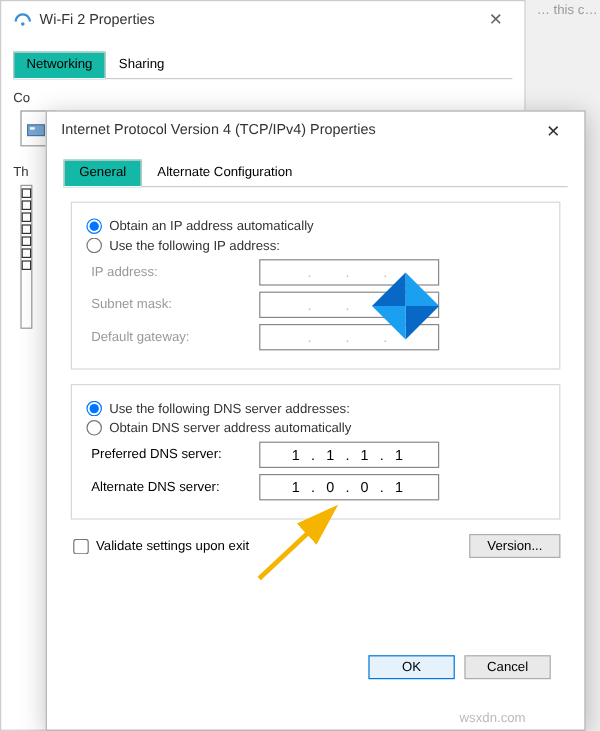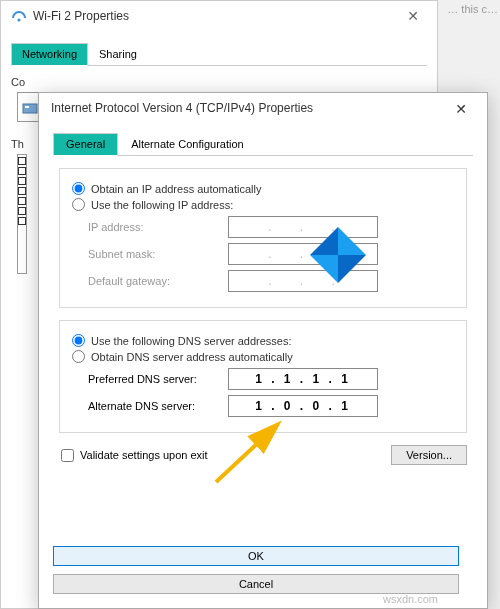--- a/index.html
+++ b/index.html
@@ -51,45 +51,45 @@
     
     .intro-text { font-size: 11px; color: #333; line-height: 1.35; margin-bottom: 12px; }
     
     .group-box {
       border: 1px solid #d8d8d8; padding: 10px 12px 10px 12px; margin-bottom: 12px;
     }
     
     .radio-row { display: flex; align-items: center; margin: 3px 0; font-size: 11px; color: #333; }
     .radio-row input[type=radio] { margin: 0 6px 0 0; }
     
-    .field-row { display: flex; align-items: center; margin: 5px 16px; }
+    .field-row { display: flex; align-items: center; margin: 5px 4px; }
     .field-row label { font-size: 11px; width: 140px; }
     .field-row.disabled label { color: #999; }
     .ip-input {
       width: 150px; height: 22px; border: 1px solid #888; background: #fff;
       font-family: monospace; font-size: 12px; text-align: center; letter-spacing: 3px;
       padding: 0 4px;
     }
     .ip-input.disabled { background: #fff; color: #bbb; }
     .ip-dots { color: #bbb; display: flex; justify-content: space-evenly; padding: 3px 10px 0; }
     .ip-dots span { color: inherit; }
-    .ip-val { color: #000; display: flex; justify-content: space-around; padding: 3px 6px 0; font-weight: 700; }
+    .ip-val { color: #000; display: flex; justify-content: space-around; padding: 3px 6px 0; font-weight: 400; }
     
     .validate-row { display: flex; align-items: center; justify-content: space-between; margin-top: 6px; }
     .validate-row .left { display: flex; align-items: center; font-size: 11px; }
     .validate-row .left input[type=checkbox] { margin: 0 6px 0 2px; }
     
     .btn {
       font-size: 11px; padding: 3px 14px; background: #e9e9e9; border: 1px solid #adadad;
       cursor: pointer;
     }
     .btn.default { background: #e5f1fb; border: 1px solid #0078d7; }
     
     .dialog-buttons {
-      display: flex; justify-content: flex-end; gap: 8px; padding: 10px 14px 0 0; flex-direction: column;
+      display: flex; justify-content: flex-end; gap: 8px; padding: 10px 14px 0 0;
     }
     .dialog-buttons .btn { min-width: 72px; }
     
     
     .pinwheel {
       position: absolute; top: 225px; left: 308px; width: 60px; height: 60px;
     }
     
     
     .arrow {

